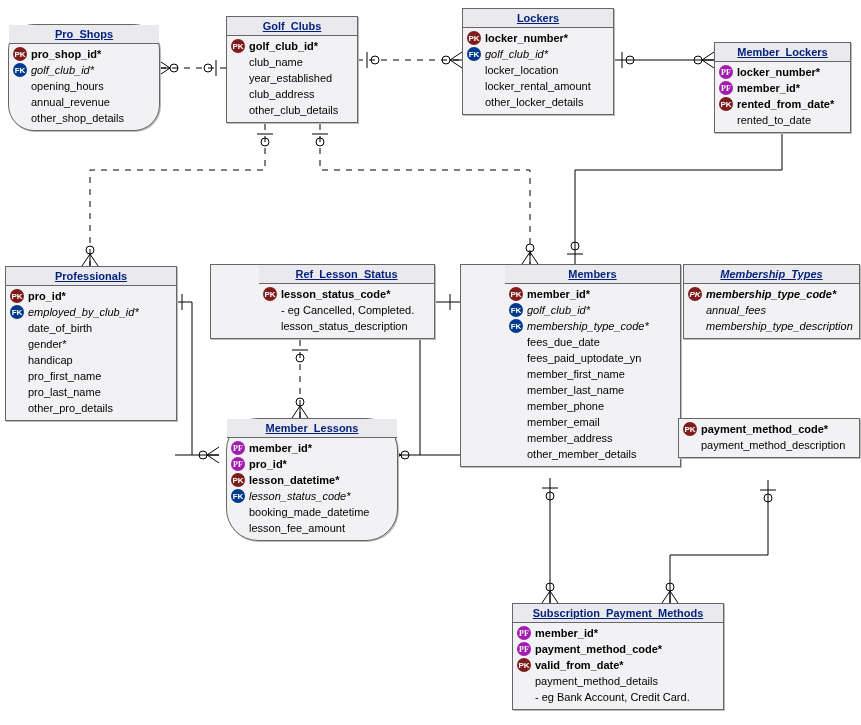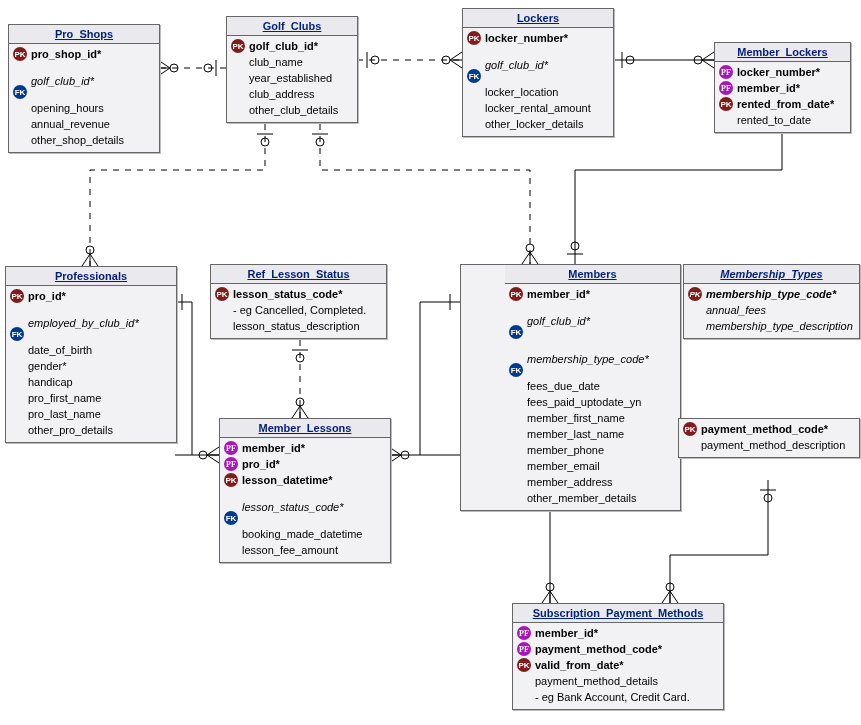--- a/index.html
+++ b/index.html
@@ -46,21 +46,21 @@
     width: 14px;
     height: 14px;
     border-radius: 50%;
     font-size: 8px;
     font-weight: bold;
     color: #fff;
     margin-right: 4px;
     flex-shrink: 0;
   }
   .badge.pk { background: #7f1d1d; }
-  .badge.fk { background: #003a8c; margin-top: 22px; }
+  .badge.fk { background: #003a8c; }
   .badge.pf { background: #a21caf; font-family: Liberation Serif, serif; }
   .badge.none { background: transparent; color: transparent; border: none; }
   .attr {
     font-size: 11px;
   }
   .attr.bold { font-weight: bold; }
   .attr.italic { font-style: italic; }
   svg.lines {
     position: absolute;
     left: 0; top: 0;
@@ -194,21 +194,21 @@
       <line class="conn" x1="760" y1="490" x2="776" y2="490"></line>
       <circle class="conn" cx="768" cy="498" r="4"></circle>
       <circle class="conn" cx="670" cy="587" r="4"></circle>
       <line class="conn" x1="670" y1="591" x2="662" y2="603"></line>
       <line class="conn" x1="670" y1="591" x2="670" y2="603"></line>
       <line class="conn" x1="670" y1="591" x2="678" y2="603"></line>
     </g>
   </svg>
 
   <div id="entities-container">
-      <div class="entity" style="left: 8px; top: 24px; width: 150px;">
+      <div class="entity" style="left: 8px; top: 24px; width: 150px; border-radius: 26px;">
         <div class="entity-title">Pro_Shops</div>
         <div class="entity-body">
           <div class="row">
             <span class="badge pk">PK</span>
             <span class="attr bold">pro_shop_id*</span>
           </div>
           <div class="row">
             <span class="badge fk">FK</span>
             <span class="attr italic">golf_club_id*</span>
           </div>
@@ -327,21 +327,21 @@
           <div class="row">
             <span class="badge none"></span>
             <span class="attr">pro_last_name</span>
           </div>
           <div class="row">
             <span class="badge none"></span>
             <span class="attr">other_pro_details</span>
           </div>
         </div>
       </div>
-      <div class="entity" style="left: 210px; top: 264px; width: 175px;">
+      <div class="entity" style="left: 210px; top: 264px; width: 175px; padding-left: 48px;">
         <div class="entity-title">Ref_Lesson_Status</div>
         <div class="entity-body">
           <div class="row">
             <span class="badge pk">PK</span>
             <span class="attr bold">lesson_status_code*</span>
           </div>
           <div class="row">
             <span class="badge none"></span>
             <span class="attr">- eg Cancelled, Completed.</span>
           </div>
@@ -410,21 +410,21 @@
           <div class="row">
             <span class="badge none"></span>
             <span class="attr">annual_fees</span>
           </div>
           <div class="row">
             <span class="badge none"></span>
             <span class="attr">membership_type_description</span>
           </div>
         </div>
       </div>
-      <div class="entity" style="left: 219px; top: 418px; width: 170px;">
+      <div class="entity" style="left: 226px; top: 418px; width: 170px; border-radius: 32px;">
         <div class="entity-title">Member_Lessons</div>
         <div class="entity-body">
           <div class="row">
             <span class="badge pf">PF</span>
             <span class="attr bold">member_id*</span>
           </div>
           <div class="row">
             <span class="badge pf">PF</span>
             <span class="attr bold">pro_id*</span>
           </div>

